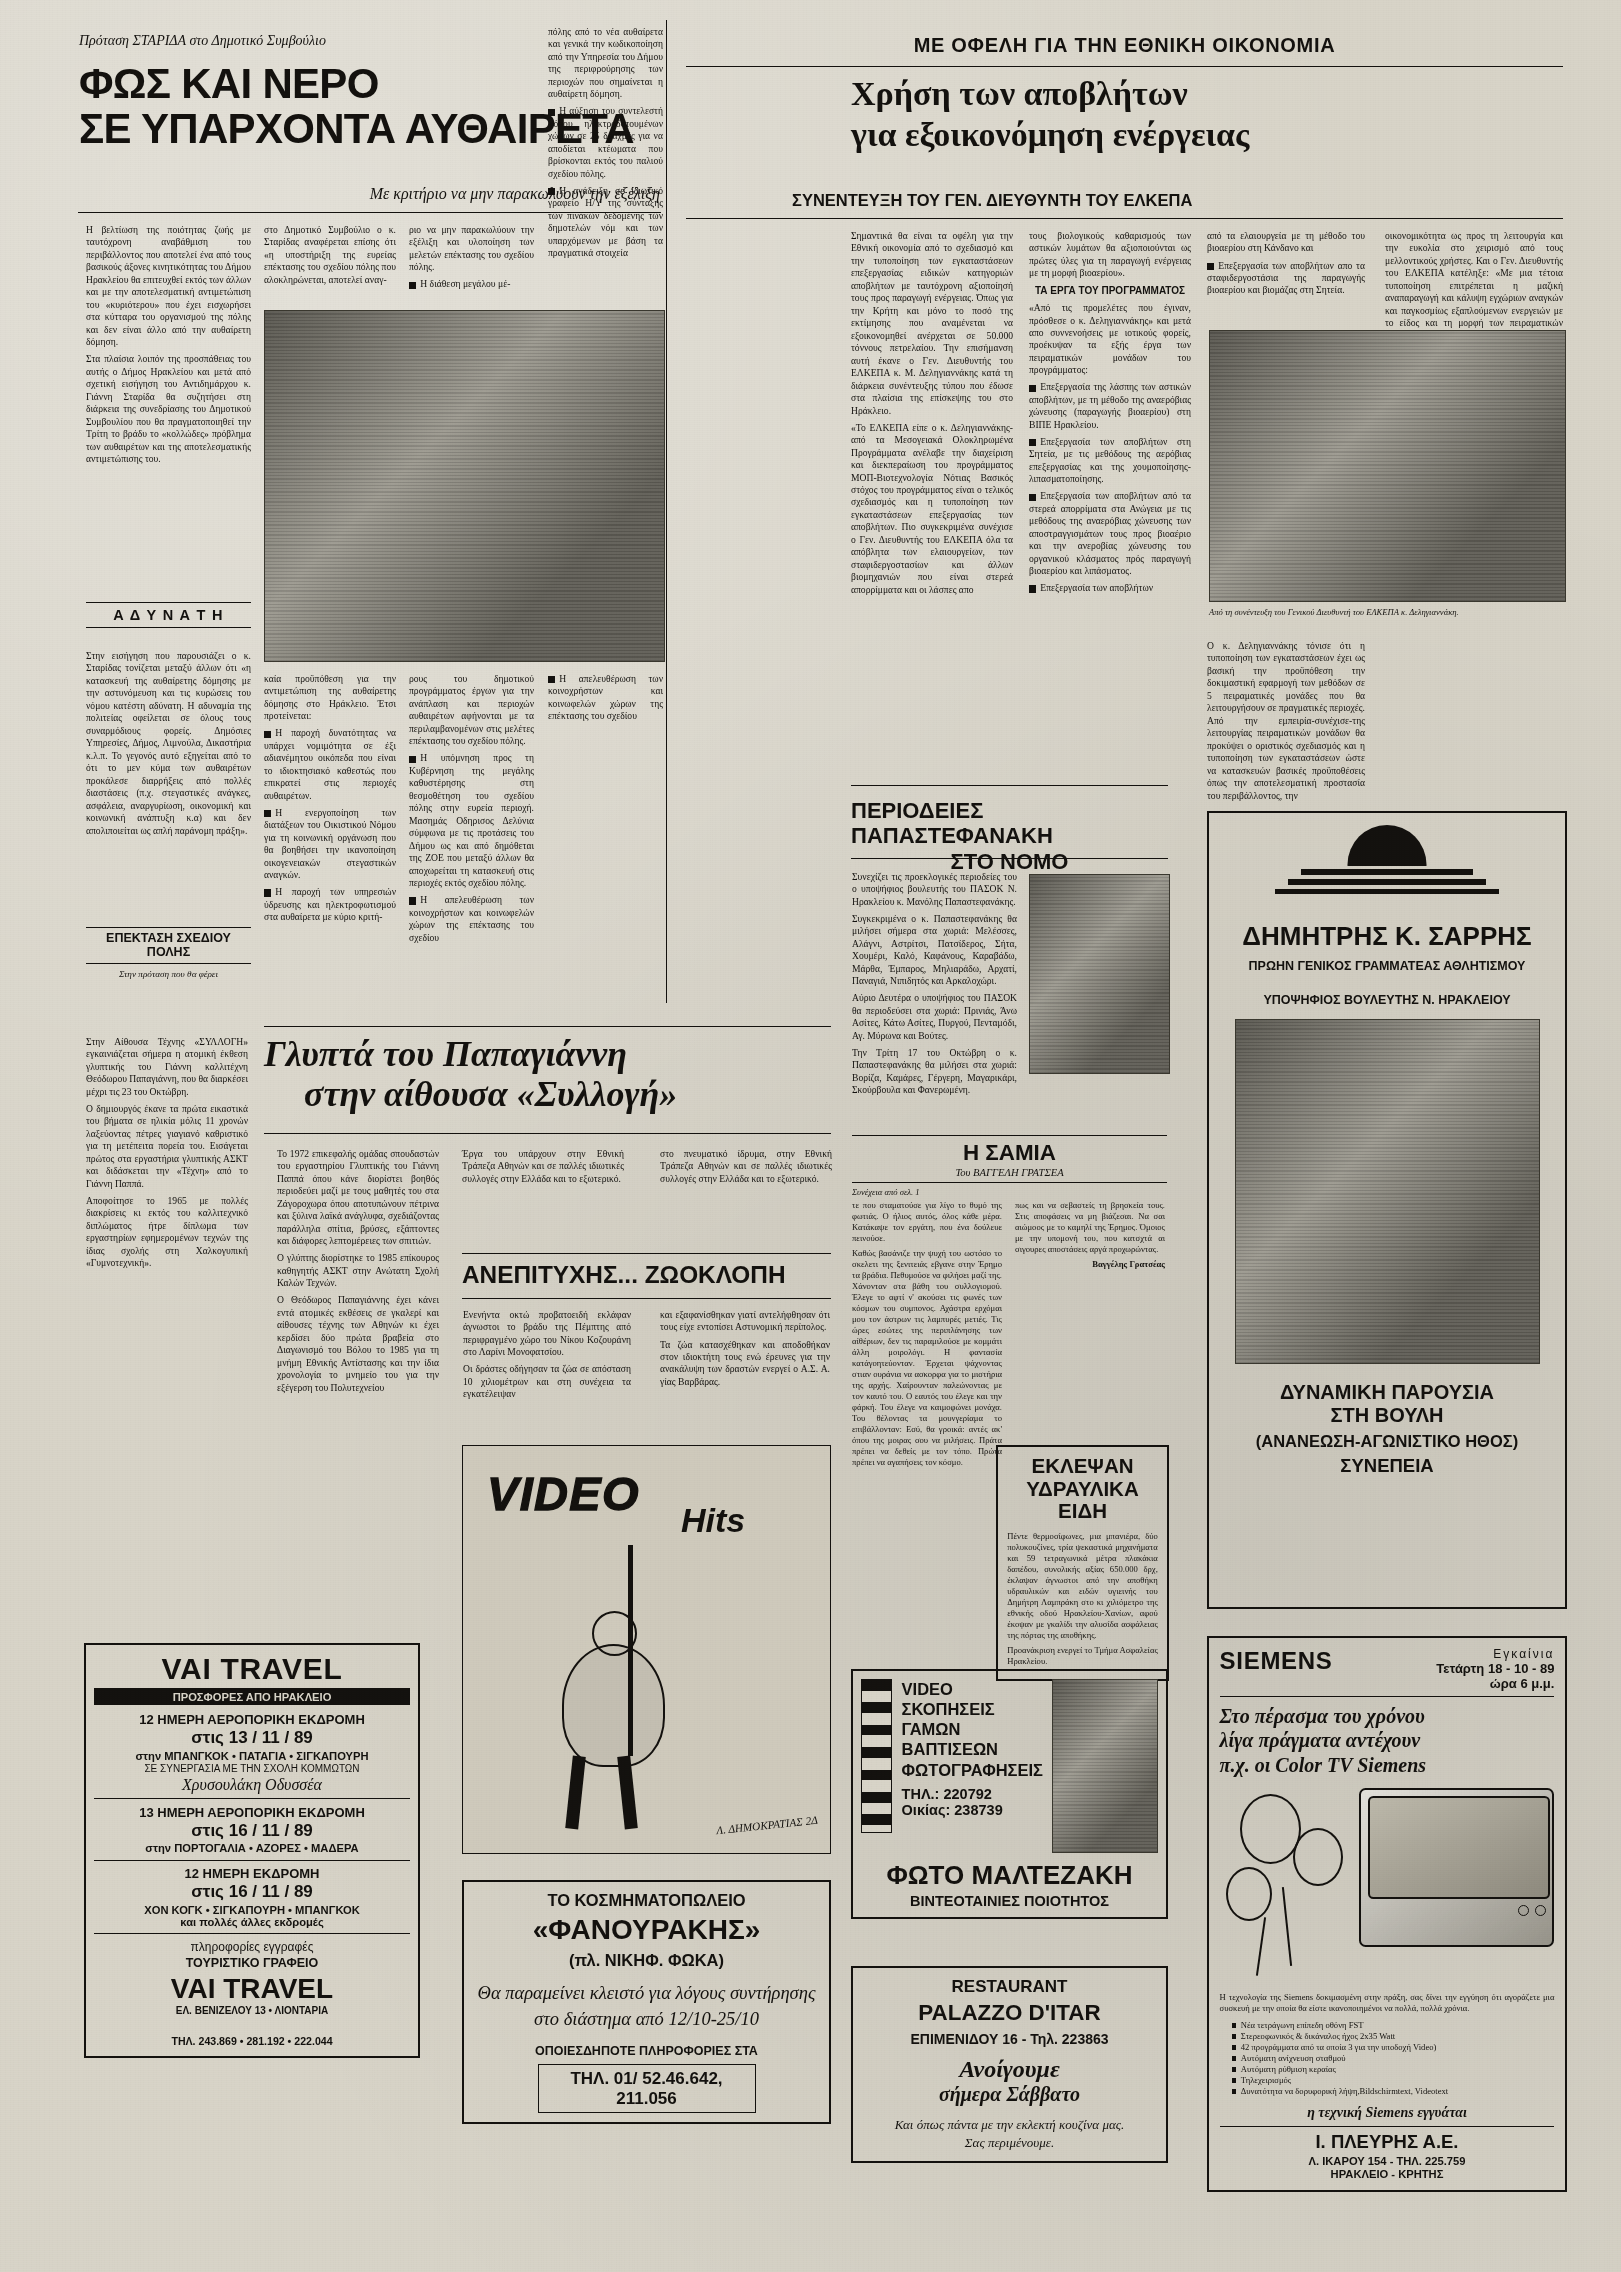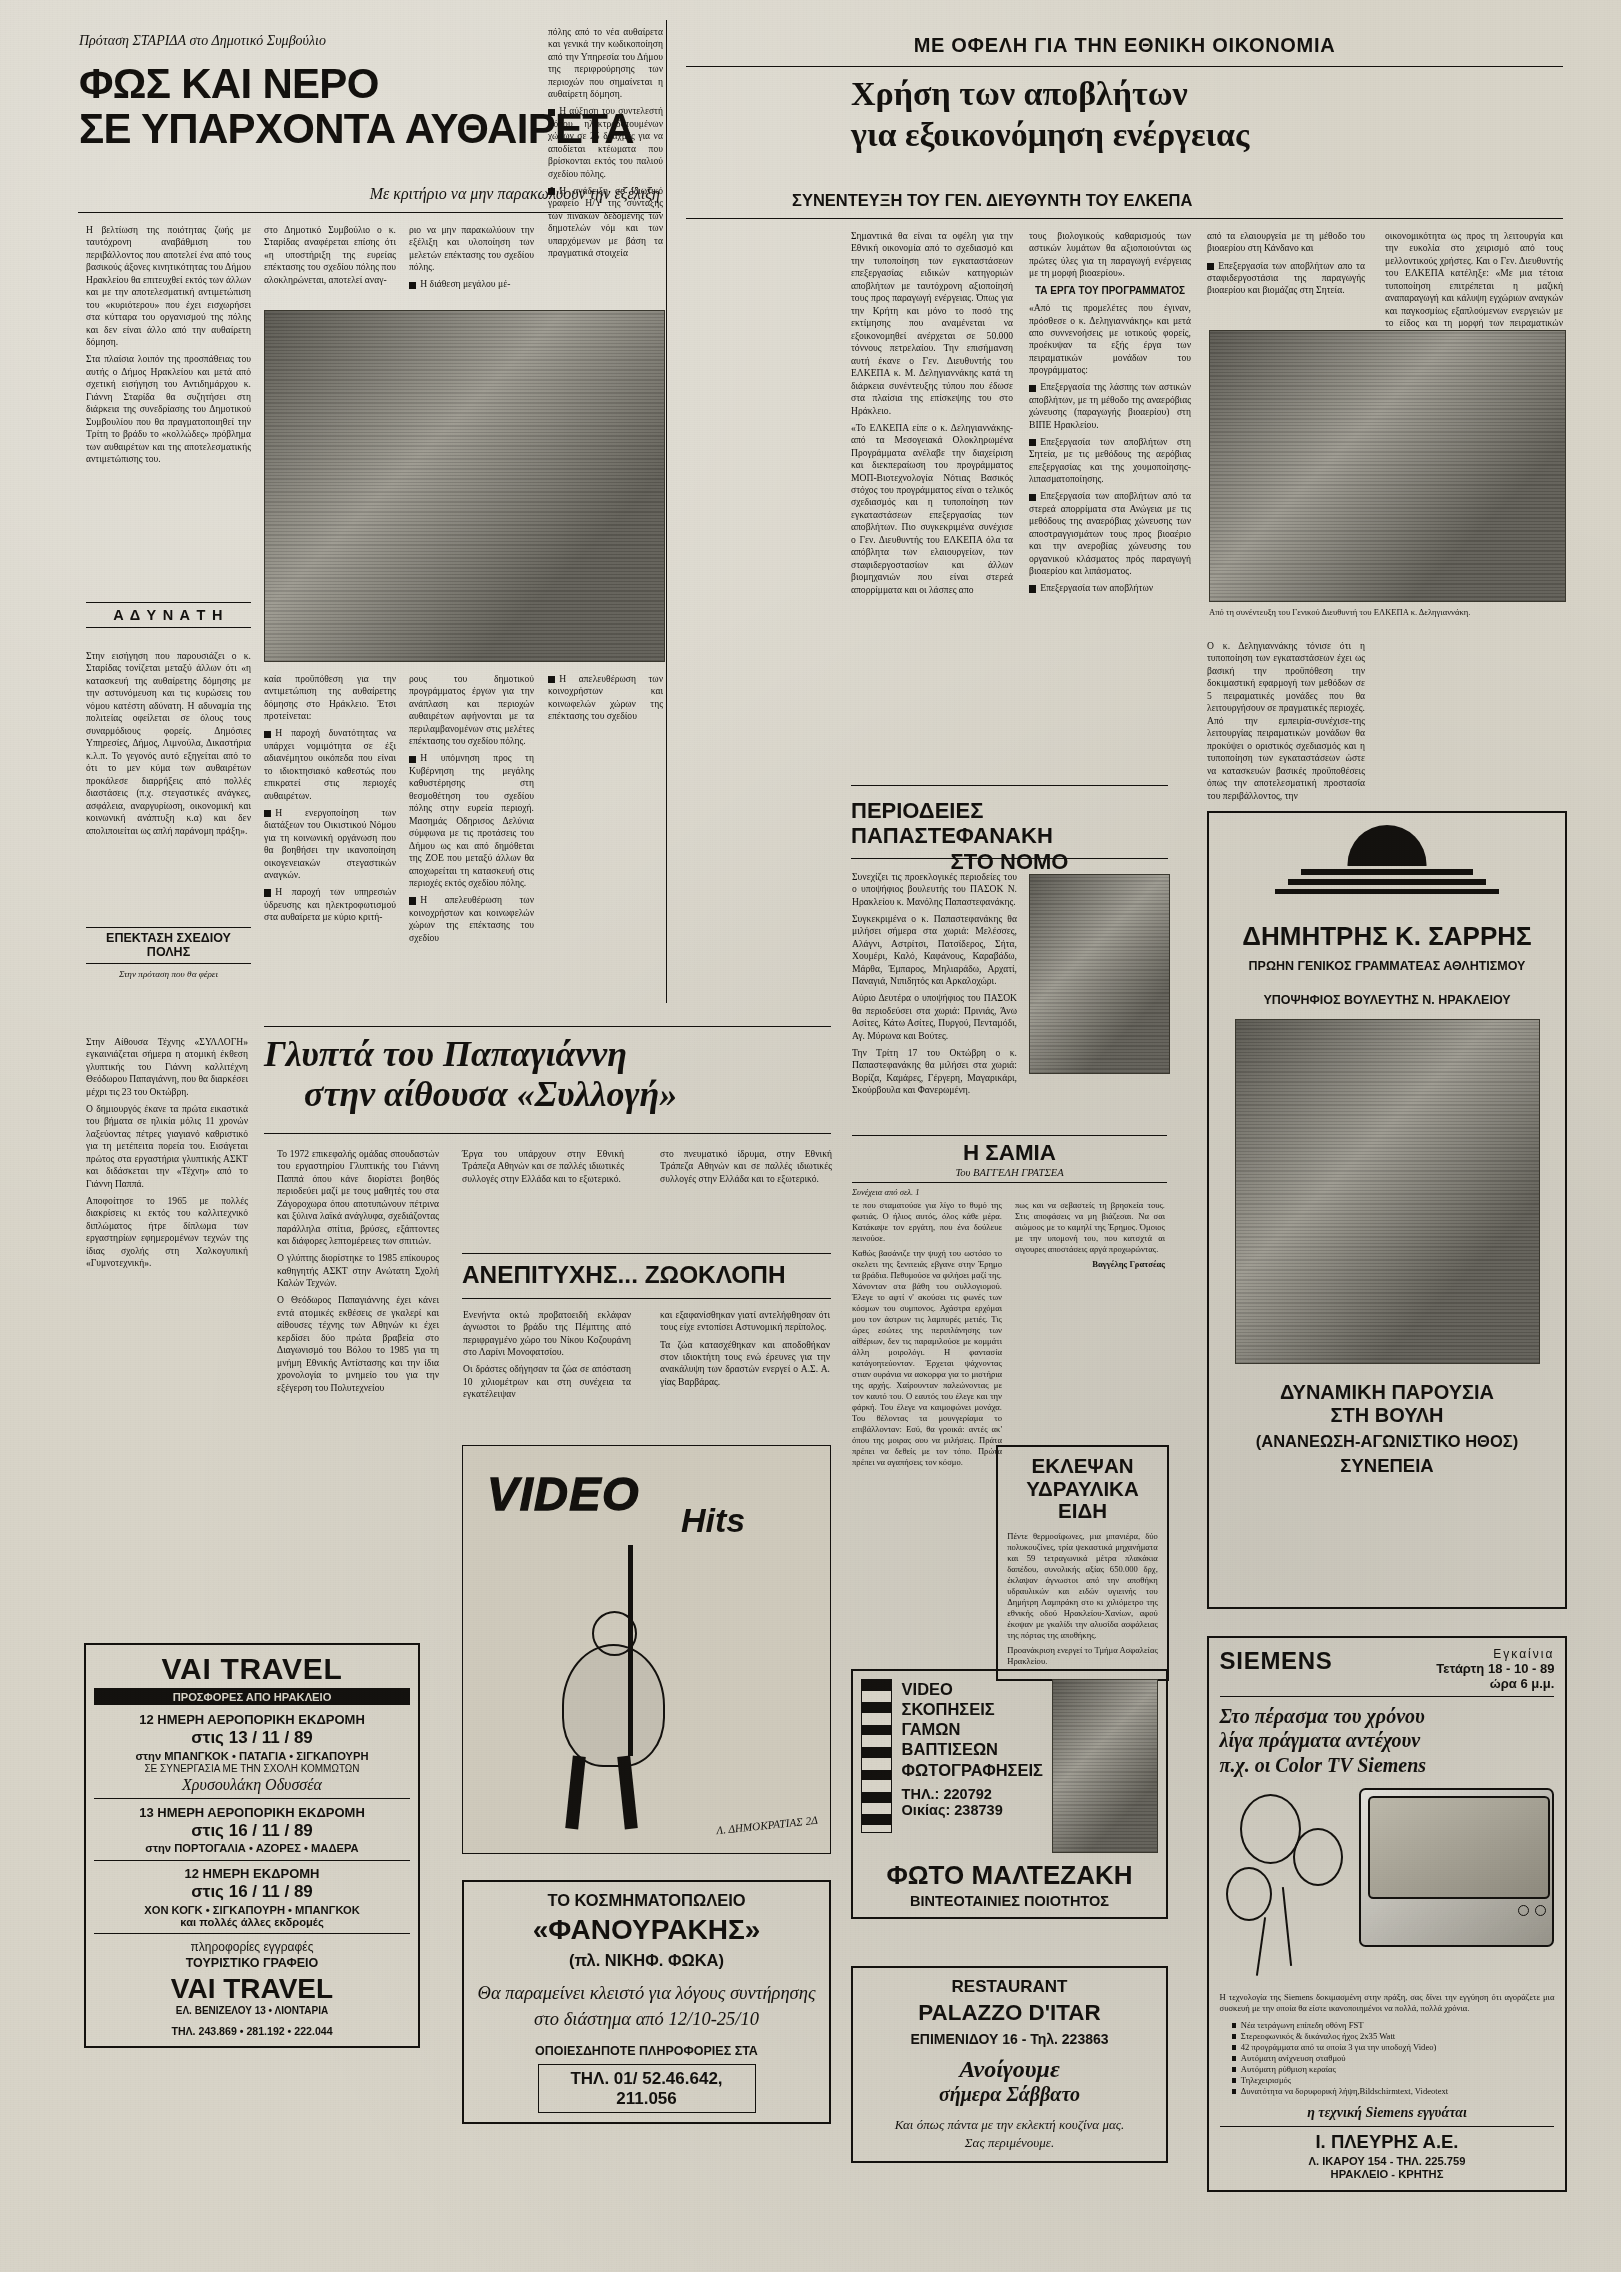--- a/index.html
+++ b/index.html
@@ -39,21 +39,21 @@
     background:#8e8b80;
     background-image:
       linear-gradient(135deg, rgba(0,0,0,.35), rgba(255,255,255,.12) 40%, rgba(0,0,0,.3) 75%),
       repeating-linear-gradient(0deg, rgba(0,0,0,.12) 0 1.3px, rgba(255,255,255,.05) 1.3px 3.3px);
     border:0.7px solid #3a382f;
   }
   .mast-h1{font-family:"Liberation Sans", sans-serif;font-weight:bold;font-size:42px;line-height:1.02;letter-spacing:-0.7px;}
   .mast-h2{font-family:"Liberation Serif", serif;font-weight:bold;font-size:34px;line-height:1.05;}
   .sub-it{font-style:italic;font-size:16px;}
   .bullet{display:inline-block;width:7.3px;height:7.3px;background:#14120f;margin-right:4px;vertical-align:middle;}
-  .cap{font-size:8.6px;line-height:1.25;}
+  .cap{font-size:8.6px;line-height:1.25;font-style:italic;}
   .divider-v{position:absolute;width:1.3px;background:#14120f;}
   .siemens-tv{
     border:2px solid #14120f;border-radius:6.6px;background:#c9c5b8;
     background-image:linear-gradient(145deg, rgba(255,255,255,.5), rgba(0,0,0,.25));
   }
   .circ{border-radius:50%;}
 </style>
 </head>
 <body>
 
@@ -308,21 +308,21 @@
       <div class="hd-sans bold" style="font-size:11.2px;">ΧΟΝ ΚΟΓΚ • ΣΙΓΚΑΠΟΥΡΗ • ΜΠΑΝΓΚΟΚ</div>
       <div class="hd-sans bold" style="font-size:11.2px;margin-bottom:5.3px;">και πολλές άλλες εκδρομές</div>
     </div>
     <div class="thin" style="width:100%;"></div>
 
     <div class="ctr" style="margin-top:6.6px;">
       <div class="hd-sans" style="font-size:12px;">πληροφορίες εγγραφές</div>
       <div class="hd-sans bold" style="font-size:12.5px;margin-top:2px;">ΤΟΥΡΙΣΤΙΚΟ ΓΡΑΦΕΙΟ</div>
       <div class="hd-sans bold" style="font-size:28px;margin-top:2.6px;">VAI TRAVEL</div>
       <div class="hd-sans bold" style="font-size:10px;">ΕΛ. ΒΕΝΙΖΕΛΟΥ 13 • ΛΙΟΝΤΑΡΙΑ</div>
-      <div class="hd-sans bold" style="font-size:10.6px;margin-top:9px;">ΤΗΛ. 243.869 • 281.192 • 222.044</div>
+      <div class="hd-sans bold" style="font-size:10.6px;margin-top:19px;">ΤΗΛ. 243.869 • 281.192 • 222.044</div>
     </div>
   </div>
 
   <div class="col box3" style="left:462px;top:1880px;width:369px;padding:9.2px 10.6px;">
     <div class="hd-sans bold ctr" style="font-size:16.5px;">ΤΟ ΚΟΣΜΗΜΑΤΟΠΩΛΕΙΟ</div>
     <div class="hd-sans bold ctr" style="font-size:28px;margin-top:4px;">«ΦΑΝΟΥΡΑΚΗΣ»</div>
     <div class="hd-sans bold ctr" style="font-size:16.5px;margin-top:5.3px;">(πλ. ΝΙΚΗΦ. ΦΩΚΑ)</div>
     <div class="ital ctr" style="font-size:18.5px;line-height:1.45;margin-top:9.2px;">Θα παραμείνει κλειστό για λόγους συντήρησης στο διάστημα από 12/10-25/10</div>
     <div class="hd-sans bold ctr" style="font-size:12.5px;margin-top:10.6px;">ΟΠΟΙΕΣΔΗΠΟΤΕ ΠΛΗΡΟΦΟΡΙΕΣ ΣΤΑ</div>
     <div class="box" style="margin:6.6px auto 0;width:218px;padding:3.3px 0;">

